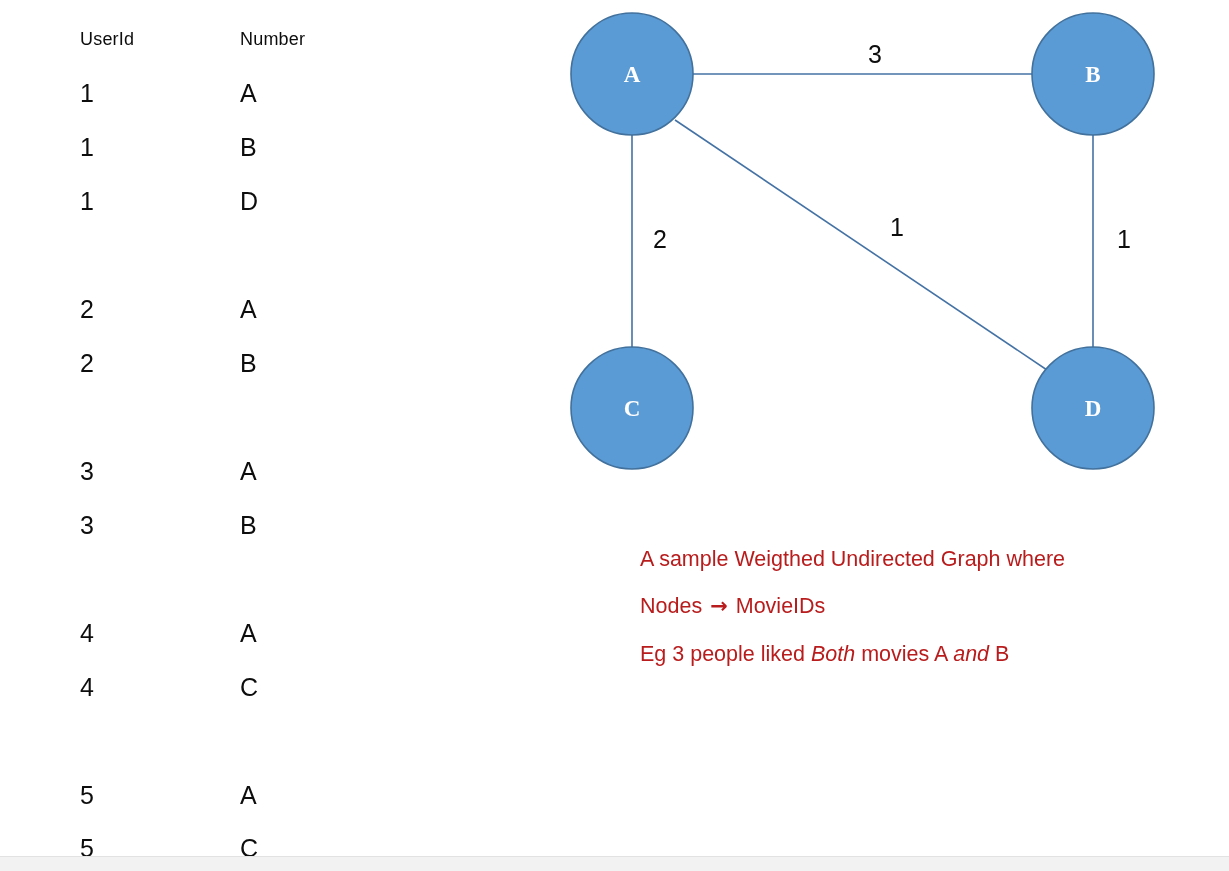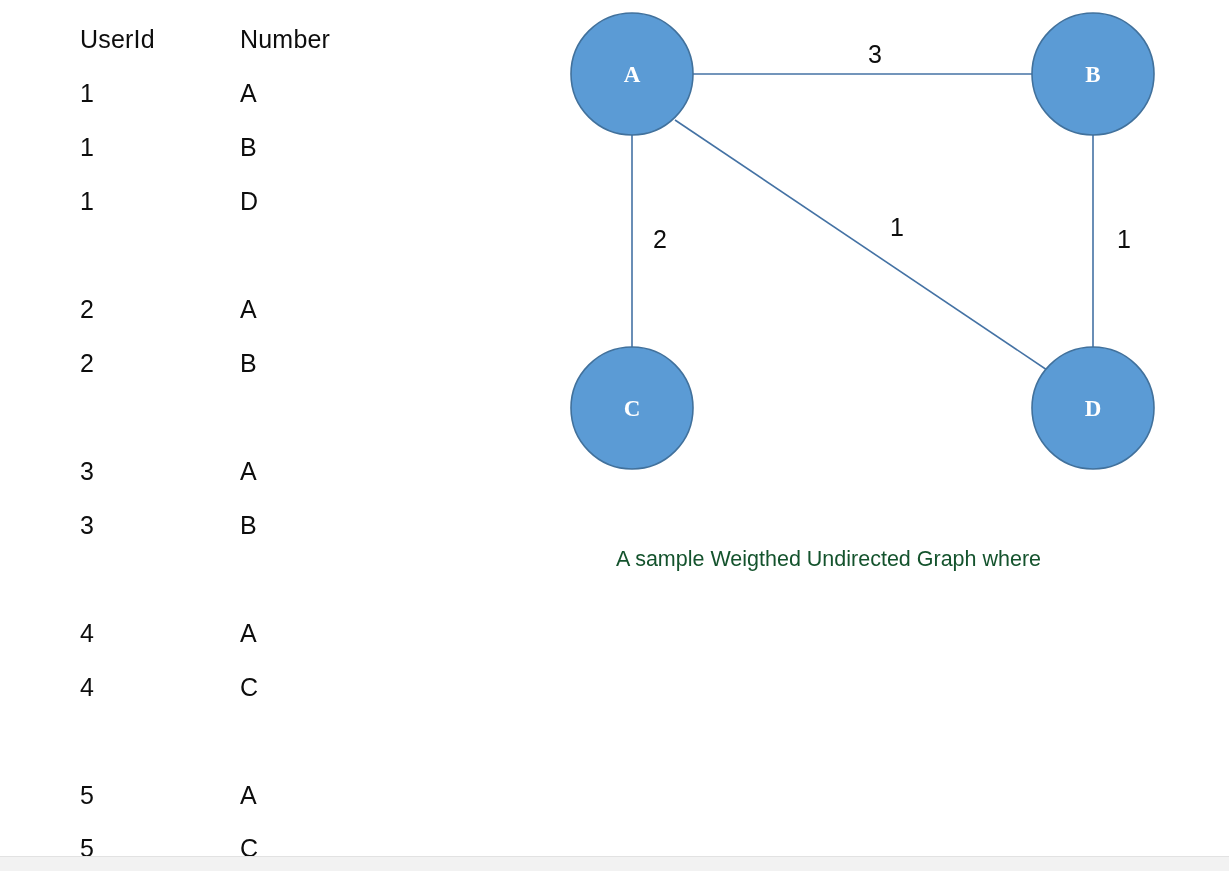--- a/index.html
+++ b/index.html
@@ -38,21 +38,21 @@
     letter-spacing: 0.2px;
   }
   .tbl-col-movie {
     position: absolute;
     left: 240px;
     font-size: 25px;
     letter-spacing: 0.2px;
   }
   .tbl-head .tbl-col-user,
   .tbl-head .tbl-col-movie {
-    font-size: 25px;
+    font-size: 18px;
   }
 
   
   #graph-panel {
     position: absolute;
     left: 520px;
     top: 0;
     width: 709px;
     height: 500px;
   }
@@ -75,26 +75,26 @@
     line-height: 1;
   }
   #weight-ab { left: 348px; top: 42px; }
   #weight-ac { left: 133px; top: 227px; }
   #weight-ad { left: 370px; top: 215px; }
   #weight-bd { left: 597px; top: 227px; }
 
   
   #caption-block {
     position: absolute;
-    left: 616px;
+    left: 640px;
     top: 545px;
     width: 520px;
     font-size: 21.5px;
     line-height: 1;
-    color: #14532d;
+    color: #b91c1c;
   }
   .caption-line {
     margin: 0 0 19px 0;
     line-height: 1.32;
   }
   .caption-line:last-child { margin-bottom: 0; }
   .arrow-glyph {
     font-family: "DejaVu Sans", sans-serif;
     font-weight: bold;
     font-size: 21px;
@@ -198,17 +198,29 @@
   <span class="edge-weight" id="weight-ab">3</span>
   <span class="edge-weight" id="weight-ac">2</span>
   <span class="edge-weight" id="weight-ad">1</span>
   <span class="edge-weight" id="weight-bd">1</span>
 </div>
 
 <div id="caption-block">
 
   <p class="caption-line">A sample Weigthed Undirected Graph where</p>
 
-
-
+  <p class="caption-line">
+    <span>Nodes</span>
+    <span class="arrow-glyph">→</span>
+    <span>MovieIDs</span>
+  </p>
+
+
+  <p class="caption-line">
+    <span>Eg 3 people liked</span>
+    <span class="em-word">Both</span>
+    <span>movies A</span>
+    <span class="em-word">and</span>
+    <span>B</span>
+  </p>
 </div>
 
 <div id="bottom-strip"></div>
 
 </body></html>

